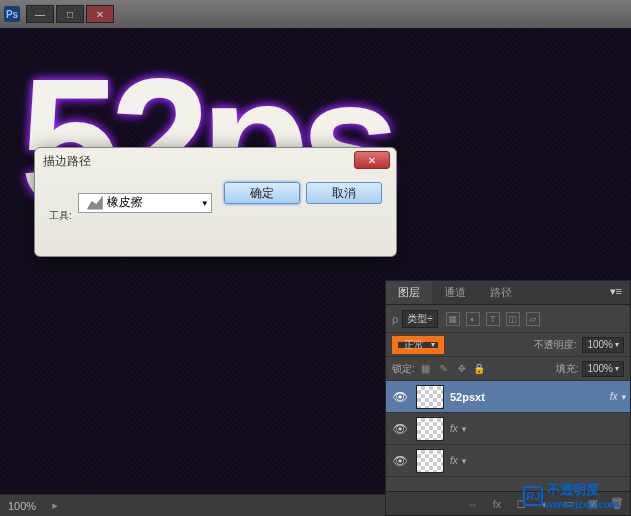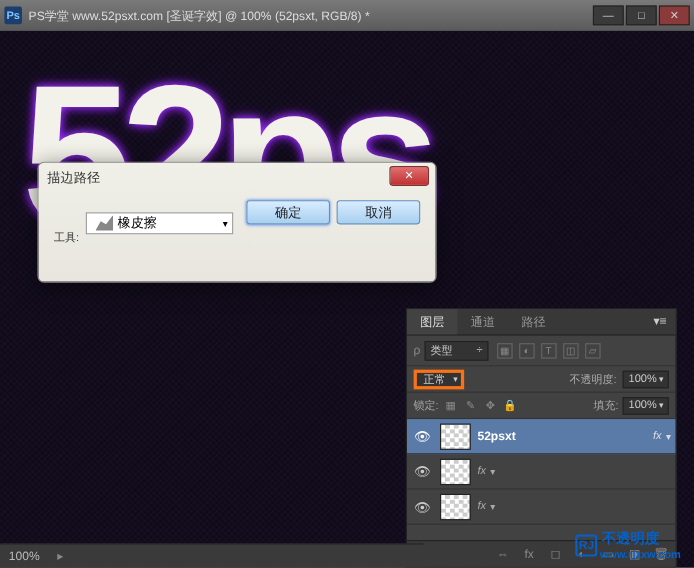--- a/index.html
+++ b/index.html
@@ -26,33 +26,33 @@
 .tool-label { font-size: 10px; color: #333; margin-top: 27px; }
 .tool-select { flex: 1; height: 20px; border: 1px solid #999; background: #fff; display: flex; align-items: center; padding: 0 8px; font-size: 12px; position: relative; }
 .tool-select-icon { width: 16px; height: 14px; background: #888; margin-right: 4px; clip-path: polygon(0 100%, 30% 40%, 60% 60%, 100% 0, 100% 100%); }
 .tool-select-arrow { position: absolute; right: 4px; font-size: 9px; }
 .check-row { display: flex; align-items: center; gap: 4px; font-size: 12px; color: #333; }
 .checkbox { width: 13px; height: 13px; border: 1px solid #888; background: #fff; }
 .dialog-right { display: flex; flex-direction: row; gap: 6px; }
 .dlg-btn { width: 76px; height: 22px; border: 1px solid #6090c0; background: linear-gradient(#d8ecff, #a8d0f0); border-radius: 3px; font-size: 12px; color: #222; display: flex; align-items: center; justify-content: center; cursor: pointer; }
 .dlg-btn.ok { box-shadow: 0 0 3px #4080ff; }
 
-.panels { position: absolute; top: 280px; right: 16px; width: 246px; height: 236px; background: #424242; border: 1px solid #222; color: #ccc; font-size: 11px; }
+.panels { position: absolute; top: 280px; right: 0; width: 246px; height: 236px; background: #424242; border: 1px solid #222; color: #ccc; font-size: 11px; }
 .panel-tabs { display: flex; height: 24px; background: #383838; border-bottom: 1px solid #222; }
 .panel-tab { padding: 4px 12px; color: #999; cursor: pointer; }
 .panel-tab.active { background: #424242; color: #ddd; }
 .panel-menu { margin-left: auto; padding: 4px 8px; cursor: pointer; }
 
 .panel-opts { display: flex; align-items: center; height: 28px; padding: 0 6px; gap: 4px; border-bottom: 1px solid #333; }
-.opt-select { height: 18px; background: #333; border: 1px solid #222; padding: 0 4px; font-size: 10px; color: #ccc; display: flex; align-items: center; gap: 22px; }
+.opt-select { height: 18px; background: #333; border: 1px solid #222; padding: 0 4px; font-size: 10px; color: #ccc; display: flex; align-items: center; gap: 0; }
 .filter-icons { display: flex; gap: 6px; margin-left: 4px; }
 .filter-icon { width: 14px; height: 14px; border: 1px solid #666; display: flex; align-items: center; justify-content: center; font-size: 9px; color: #888; cursor: pointer; }
 
 .blend-row { display: flex; align-items: center; height: 24px; padding: 0 6px; gap: 6px; border-bottom: 1px solid #333; }
-.blend-select { height: 18px; background: #333; border: 3px solid #f97316; padding: 0 14px 0 6px; font-size: 10px; color: #ccc; position: relative; display: flex; align-items: center; }
+.blend-select { height: 18px; background: #333; border: 6px solid #f97316; padding: 0 14px 0 6px; font-size: 10px; color: #ccc; position: relative; display: flex; align-items: center; }
 .opacity-label { margin-left: auto; font-size: 10px; color: #aaa; }
 .opacity-val { height: 16px; background: #333; border: 1px solid #222; padding: 0 4px; font-size: 10px; color: #ccc; display: flex; align-items: center; }
 
 .lock-row { display: flex; align-items: center; height: 24px; padding: 0 6px; gap: 4px; border-bottom: 1px solid #333; font-size: 10px; color: #aaa; }
 .lock-icons { display: flex; gap: 4px; }
 .lock-icon { width: 14px; height: 14px; display: flex; align-items: center; justify-content: center; font-size: 10px; color: #888; }
 
 .layers-list { }
 .layer-item { display: flex; align-items: center; height: 32px; border-bottom: 1px solid #333; padding: 0 4px; }
 .layer-item.selected { background: #5a7aa8; color: #fff; }
@@ -71,21 +71,20 @@
 
 .watermark { position: absolute; bottom: 4px; right: 6px; display: flex; align-items: center; gap: 4px; padding: 2px 6px; font-size: 13px; color: #0560c8; font-weight: bold; }
 .watermark-icon { width: 20px; height: 20px; border: 2px solid #0560c8; border-radius: 3px; display: flex; align-items: center; justify-content: center; color: #0560c8; font-size: 11px; font-weight: bold; }
 .watermark-url { font-size: 10px; color: #0560c8; margin-left: -2px; }
 </style>
 </head>
 <body>
 
 <div class="titlebar">
   <div class="titlebar-icon">Ps</div>
-  <div class="titlebar-title">PS学堂  www.52psxt.com [圣诞字效] @ 100% (52psxt, RGB/8) *</div>
   <div class="win-controls">
     <div class="win-btn">—</div>
     <div class="win-btn">□</div>
     <div class="win-btn close">✕</div>
   </div>
 </div>
 
 <div class="canvas-area">
   <div class="fabric-bg">
     <div class="text-effect">52ps</div>

